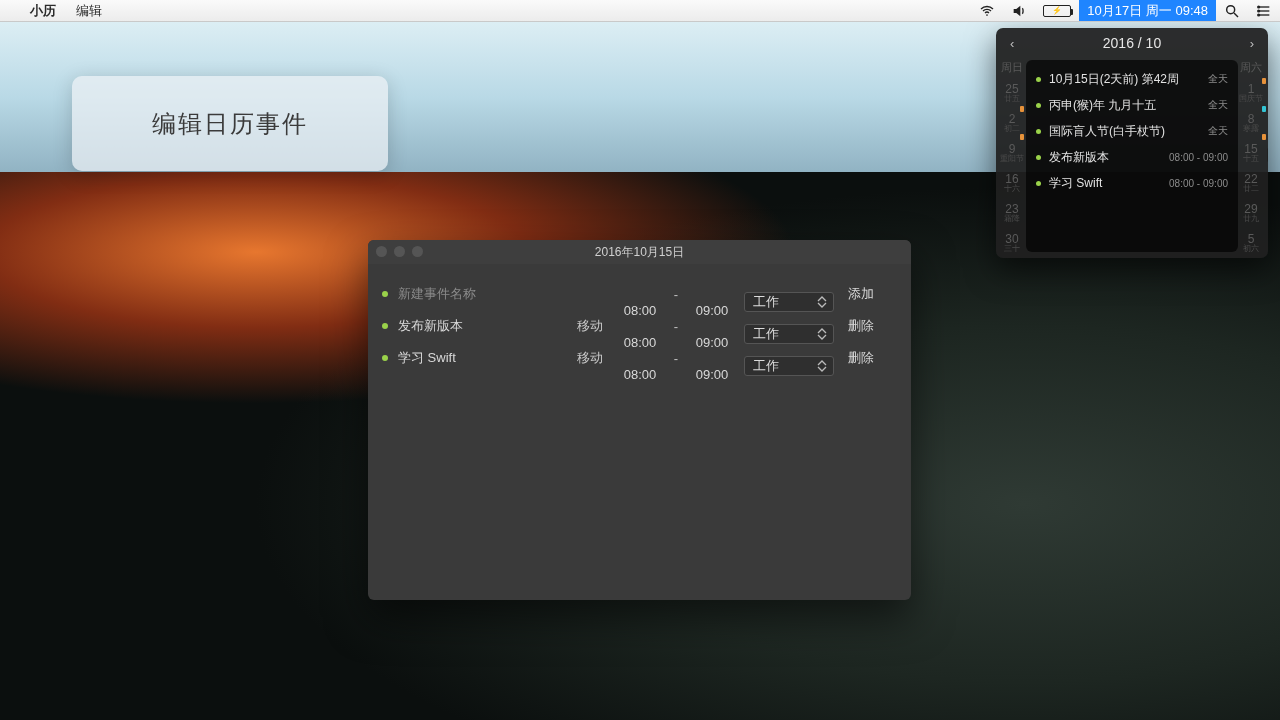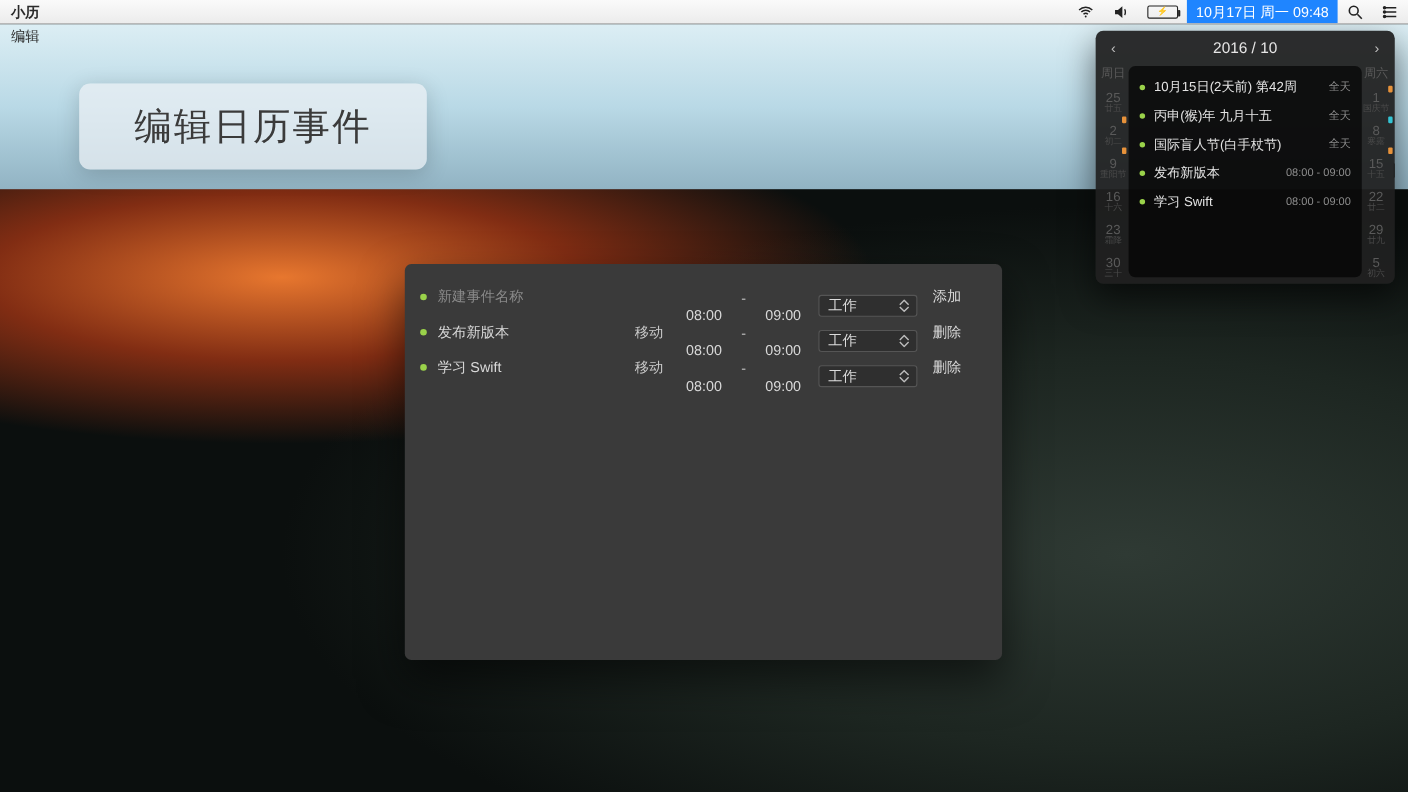--- a/index.html
+++ b/index.html
@@ -22,45 +22,45 @@
 
 
 .menubar {
   position: absolute; top: 0; left: 0; right: 0; height: 22px;
   background: linear-gradient(#fafafa, #ececec);
   border-bottom: 1px solid #c9c9c9;
   display: flex; align-items: center;
   font-size: 13px; color: #2a2a2a;
   z-index: 100;
 }
-.menubar .left { display: flex; align-items: flex-start; height: 100%; flex-direction: column; }
+.menubar .left { display: flex; align-items: flex-start; height: 100%; }
 .menubar .left .item { padding: 0 10px; line-height: 22px; }
 .menubar .apple { font-size: 15px; padding: 0 12px 0 14px; }
 .menubar .left .item.bold { font-weight: 600; }
 .menubar .spacer { flex: 1; }
 .menubar .right { display: flex; align-items: center; height: 100%; }
 .menubar .right .ico, .menubar .right .clock, .menubar .right .srch, .menubar .right .menuico {
   padding: 0 8px; line-height: 22px; display: flex; align-items: center; height: 100%;
 }
 .menubar .clock {
   background: #1f85ff; color: #fff; padding: 0 8px; font-weight: 500;
 }
 .menu-svg { width: 16px; height: 16px; display: block; }
 .battery { width: 28px; height: 12px; border: 1.2px solid #222; border-radius: 2px; position: relative; display: flex; align-items: center; justify-content: center; font-size: 8px; font-weight: 700; }
 .battery::after { content: ""; position: absolute; right: -3px; top: 3px; width: 2px; height: 6px; background: #222; border-radius: 0 1px 1px 0; }
 
 
 .caption {
   position: absolute; left: 72px; top: 76px;
-  width: 316px; height: 78px;
+  width: 316px; height: 95px;
   border-radius: 10px;
   background: rgba(235,240,244,0.72);
   box-shadow: 0 4px 20px rgba(0,0,0,0.18);
   display: flex; align-items: center; justify-content: center;
-  font-size: 34px; color: #3b3b3b; letter-spacing: 2px;
+  font-size: 24px; color: #3b3b3b; letter-spacing: 2px;
   z-index: 5;
 }
 
 
 .editor {
   position: absolute; left: 368px; top: 240px;
   width: 543px; height: 360px;
   background: #3a3a3a; color: #d8d8d8;
   border-radius: 6px;
   box-shadow: 0 18px 40px rgba(0,0,0,0.55);
@@ -193,20 +193,28 @@
         </svg>
       </div>
     </div>
   </div>
 
   <div class="caption">
     <span>编辑日历事件</span>
   </div>
 
   <div class="editor">
+    <div class="titlebar">
+      <div class="traffic">
+        <span></span>
+        <span></span>
+        <span></span>
+      </div>
+      <span>2016年10月15日</span>
+    </div>
     <div class="body">
 
       <div class="row">
         <span class="dot"></span>
         <span class="name placeholder">新建事件名称</span>
         <span class="gap36"></span>
         <span class="time">08:00</span>
         <span class="dash">-</span>
         <span class="time">09:00</span>
         <div class="catwrap">

